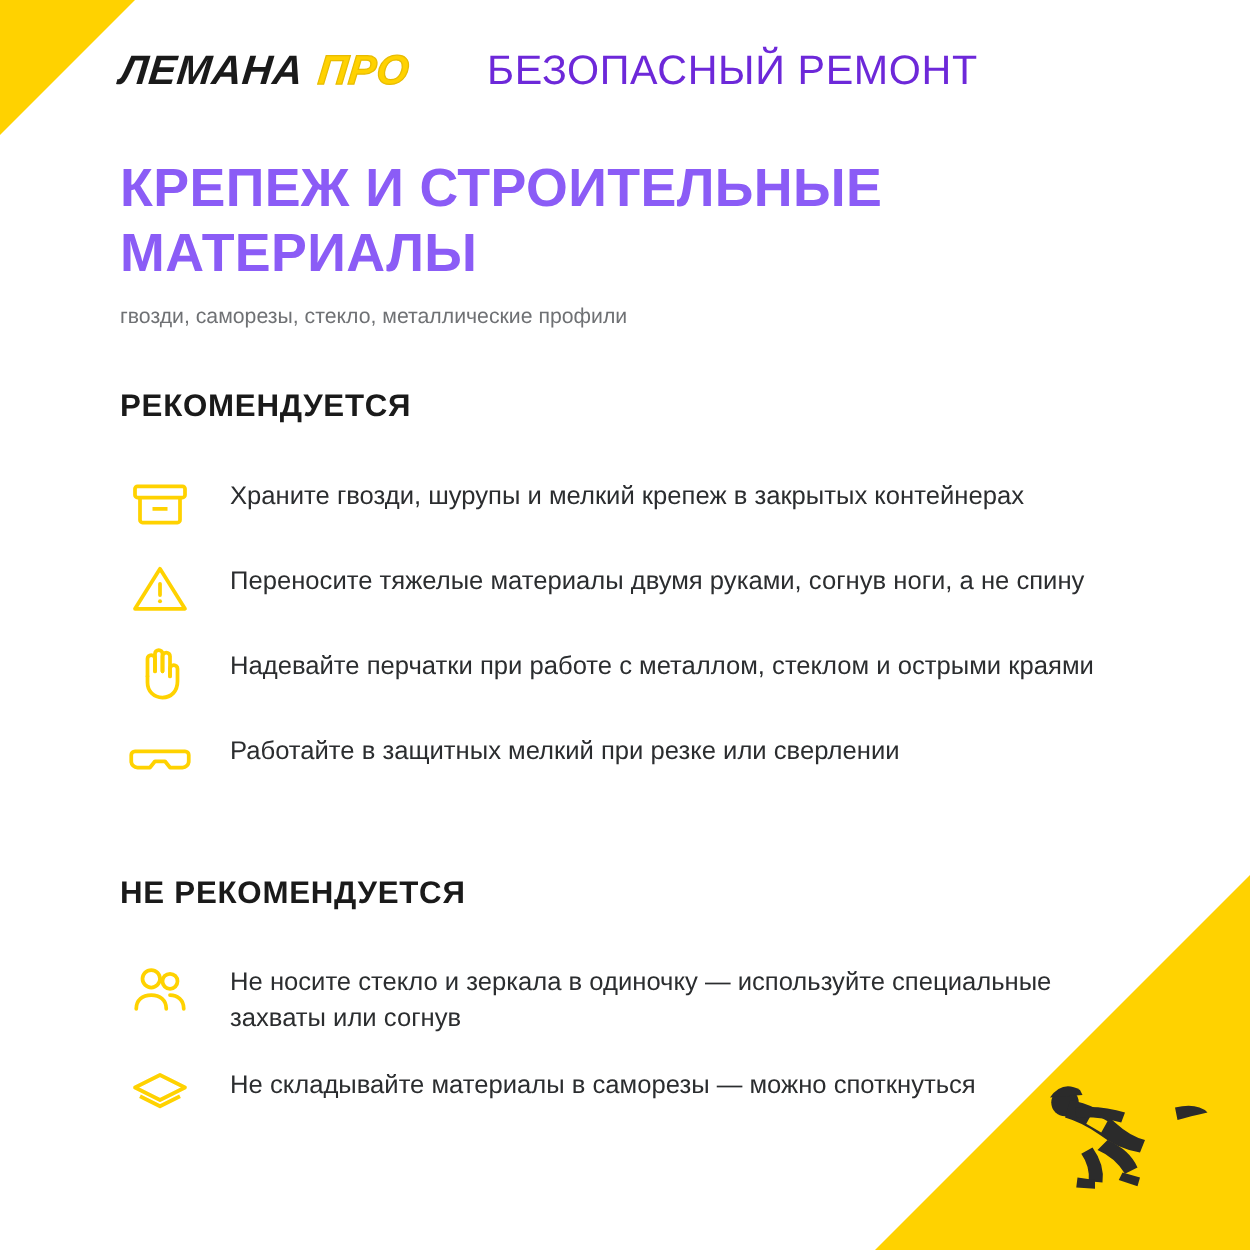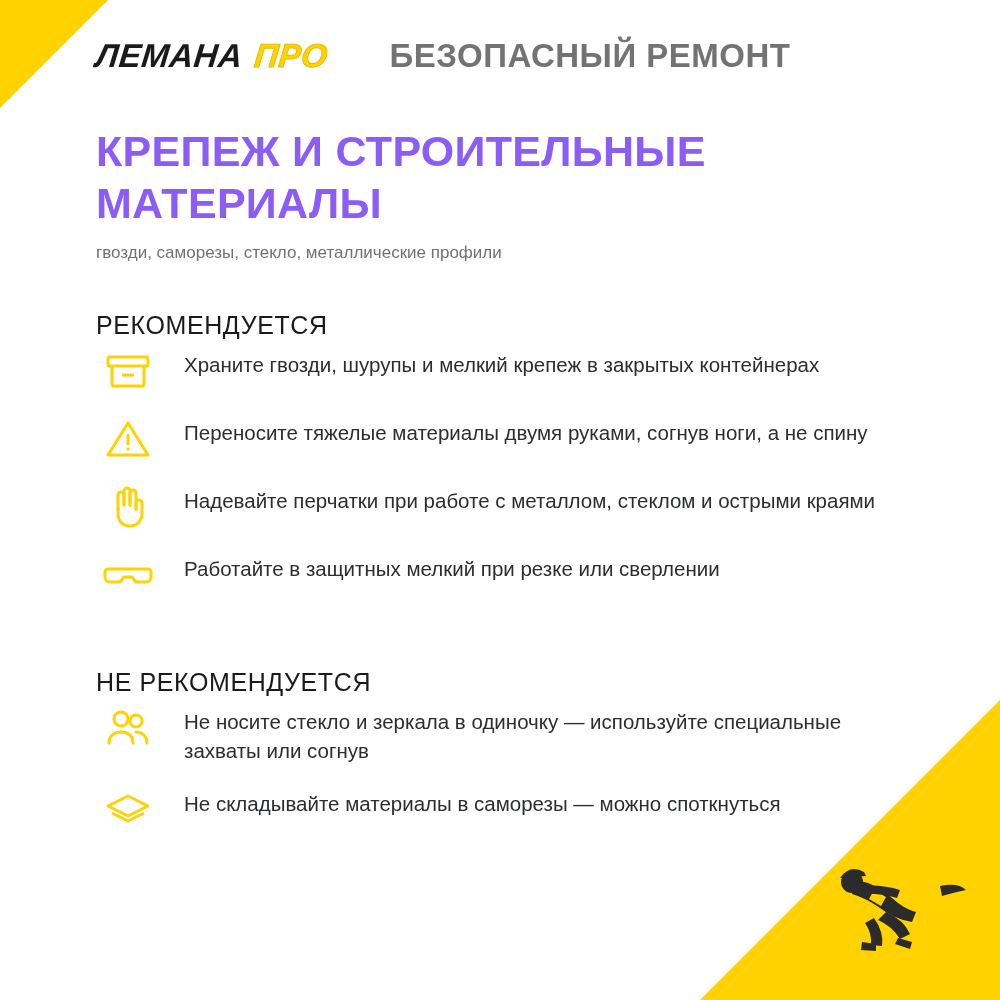--- a/index.html
+++ b/index.html
@@ -55,22 +55,22 @@
     color: #1a1a1a;
   }
   .logo .pro {
     color: #FFD200;
     margin-left: 12px;
     -webkit-text-stroke: 1px #e8bc00;
   }
   .header-title {
     margin-left: 62px;
     font-size: 33px;
-    font-weight: bold;
-    color: #737373;
+    font-weight: normal;
+    color: #6d28d9;
     letter-spacing: 0.5px;
   }
 
   
   .main {
     position: absolute;
     top: 126px;
     left: 96px;
     width: 820px;
     z-index: 4;
@@ -85,29 +85,29 @@
     max-width: 700px;
   }
   .subtitle {
     margin-top: 14px;
     font-size: 17px;
     color: #6f7174;
   }
 
   .section-heading {
     font-size: 25px;
-    font-weight: normal;
+    font-weight: bold;
     color: #1a1a1a;
     letter-spacing: 0.6px;
   }
   .section-do { margin-top: 48px; }
   .section-dont { margin-top: 70px; }
 
   .list {
-    margin-top: 8px;
+    margin-top: 40px;
   }
   .list-item {
     display: flex;
     align-items: flex-start;
     margin-bottom: 22px;
   }
   .list-item .icon {
     flex: 0 0 64px;
     height: 46px;
     display: flex;

